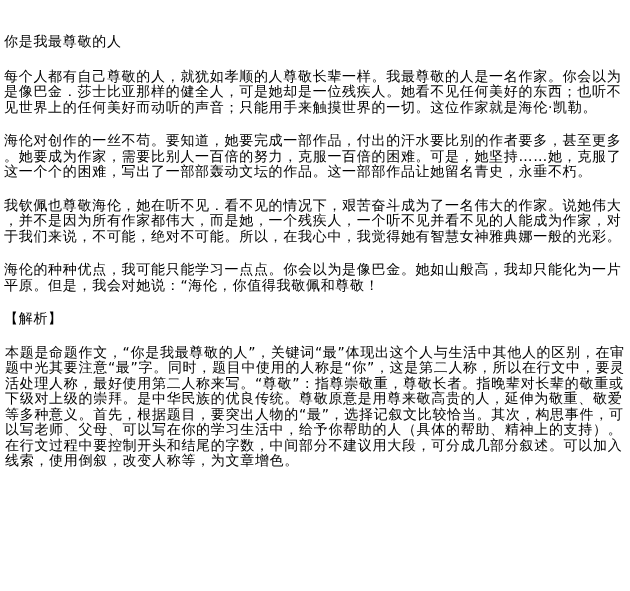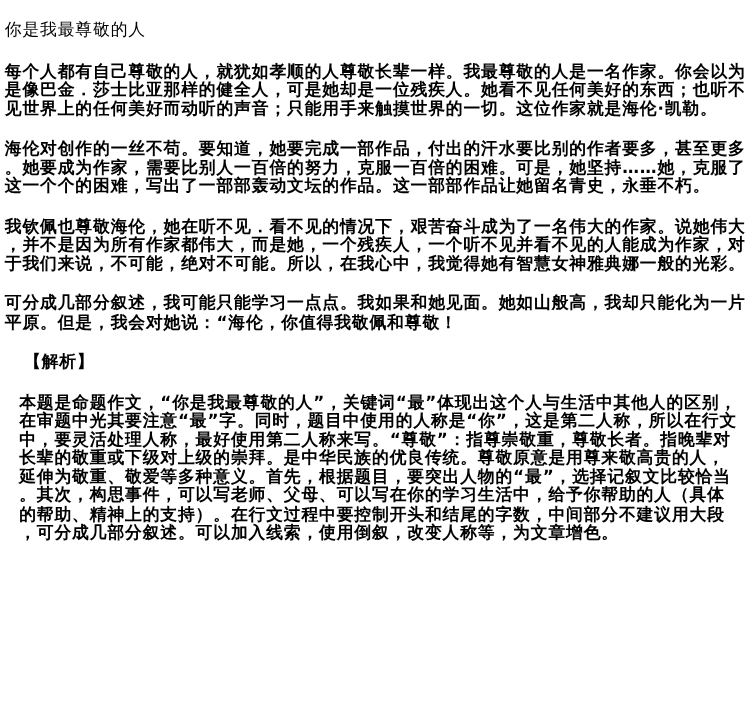--- a/index.html
+++ b/index.html
@@ -9,62 +9,61 @@
   }
   body {
     width: 630px;
     height: 591px;
     overflow: hidden;
   }
   .page {
     box-sizing: border-box;
     width: 630px;
     min-height: 591px;
-    padding: 18px 3px 10px 4px;
+    padding: 34px 3px 10px 4px;
     background: #ffffff;
     color: #000000;
     font-family: "DejaVu Sans", sans-serif;
     font-size: 14px;
     line-height: 15.5px;
     letter-spacing: 0.7px;
     text-align: left;
     word-break: break-all;
     line-break: anywhere;
   }
   .title-line {
     margin: 0 0 19px 0;
     font-weight: normal;
     font-size: 14px;
   }
   .para {
     margin: 0 0 18px 0;
-    font-weight: bold;
   }
   .section-header {
-    margin: 0 0 18px 16px;
-    font-weight: bold;
+    margin: 0 0 18px 0;
+    font-weight: normal;
     font-size: 14px;
   }
   .analysis-body {
-    margin: 12px;
+    margin: 1px;
   }
 </style>
 </head>
 <body>
 
 <div class="page">
 
   <div class="title-line">你是我最尊敬的人</div>
 
   <p class="para">每个人都有自己尊敬的人，就犹如孝顺的人尊敬长辈一样。我最尊敬的人是一名作家。你会以为是像巴金．莎士比亚那样的健全人，可是她却是一位残疾人。她看不见任何美好的东西；也听不见世界上的任何美好而动听的声音；只能用手来触摸世界的一切。这位作家就是海伦·凯勒。</p>
 
 
   <p class="para">海伦对创作的一丝不苟。要知道，她要完成一部作品，付出的汗水要比别的作者要多，甚至更多。她要成为作家，需要比别人一百倍的努力，克服一百倍的困难。可是，她坚持……她，克服了这一个个的困难，写出了一部部轰动文坛的作品。这一部部作品让她留名青史，永垂不朽。</p>
 
   <p class="para">我钦佩也尊敬海伦，她在听不见．看不见的情况下，艰苦奋斗成为了一名伟大的作家。说她伟大，并不是因为所有作家都伟大，而是她，一个残疾人，一个听不见并看不见的人能成为作家，对于我们来说，不可能，绝对不可能。所以，在我心中，我觉得她有智慧女神雅典娜一般的光彩。</p>
 
-  <p class="para">可分成几部分叙述，我可能只能学习一点点。我如果和她见面。她如山般高，我却只能化为一片平原。但是，我会对她说：“海伦，你值得我敬佩和尊敬！</p>
+  <p class="para">海伦的种种优点，我可能只能学习一点点。你会以为是像巴金。她如山般高，我却只能化为一片平原。但是，我会对她说：“海伦，你值得我敬佩和尊敬！</p>
 
   <div class="section-header">【解析】</div>
 
   <p class="para analysis-body">本题是命题作文，“你是我最尊敬的人”，关键词“最”体现出这个人与生活中其他人的区别，在审题中光其要注意“最”字。同时，题目中使用的人称是“你”，这是第二人称，所以在行文中，要灵活处理人称，最好使用第二人称来写。“尊敬”：指尊崇敬重，尊敬长者。指晚辈对长辈的敬重或下级对上级的崇拜。是中华民族的优良传统。尊敬原意是用尊来敬高贵的人，延伸为敬重、敬爱等多种意义。首先，根据题目，要突出人物的“最”，选择记叙文比较恰当。其次，构思事件，可以写老师、父母、可以写在你的学习生活中，给予你帮助的人（具体的帮助、精神上的支持）。在行文过程中要控制开头和结尾的字数，中间部分不建议用大段，可分成几部分叙述。可以加入线索，使用倒叙，改变人称等，为文章增色。</p>
 
 </div>
 
 </body></html>

